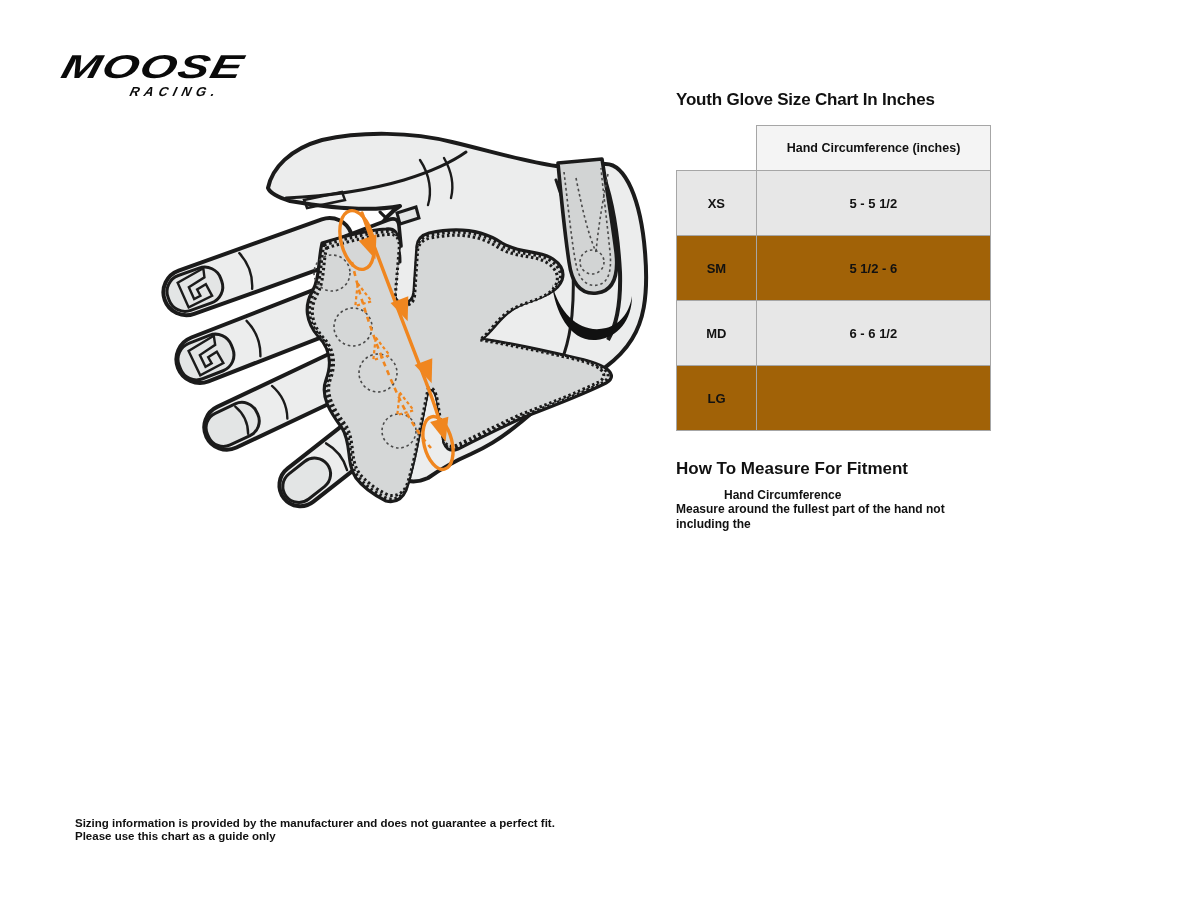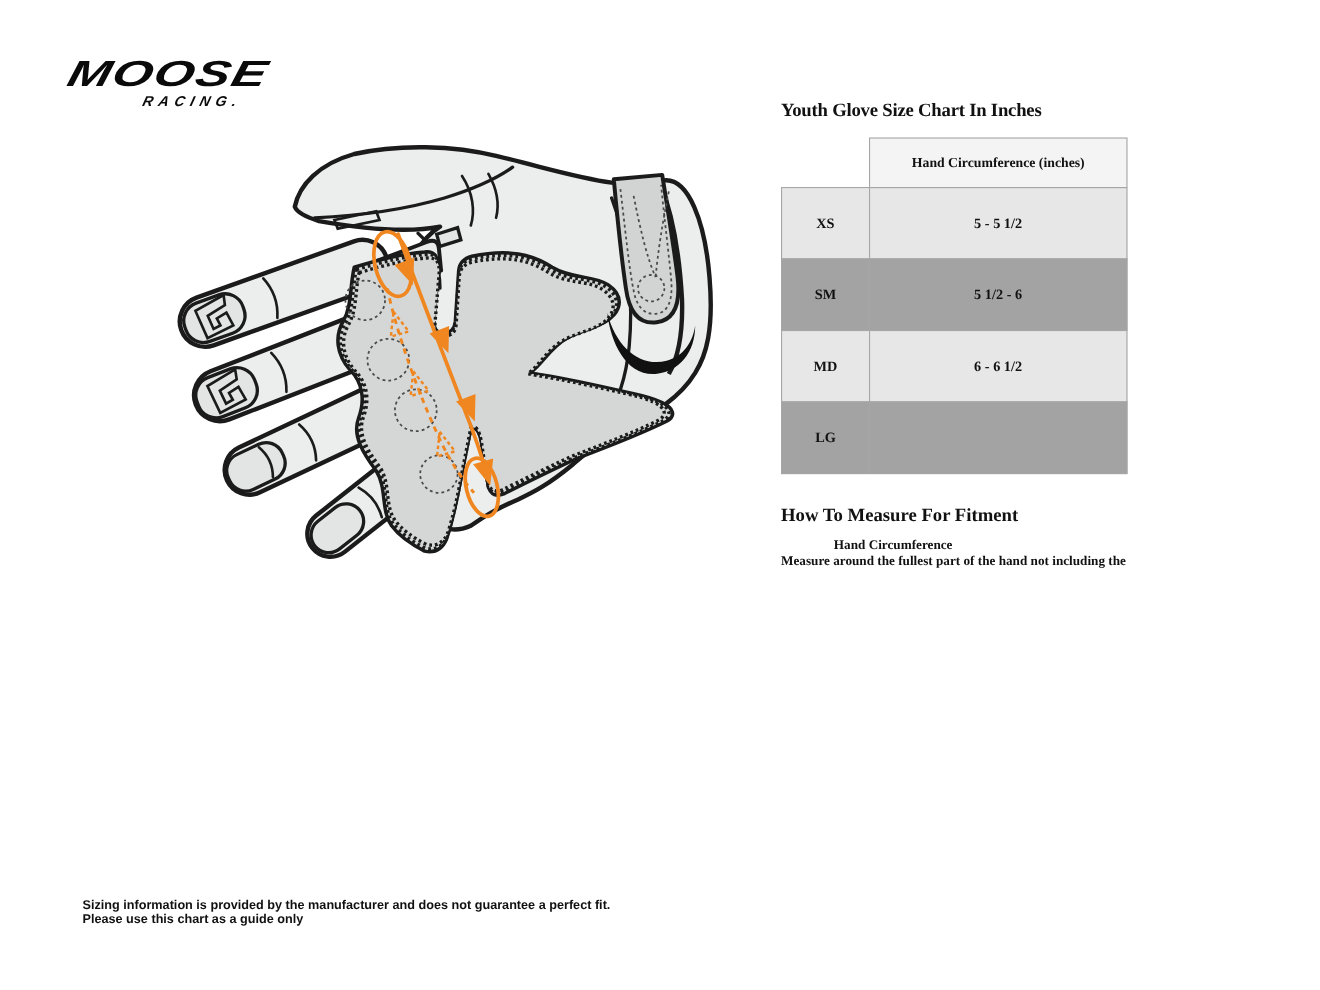--- a/index.html
+++ b/index.html
@@ -10,25 +10,25 @@
   
   .logo { left:58px; top:50px; width:200px; }
   .logo-main { font-size:33px; font-weight:900; font-style:italic; letter-spacing:1px;
                color:#0a0a0a; transform:skewX(-14deg) scaleX(1.42); transform-origin:0 100%;
                line-height:34px; white-space:nowrap; }
   .logo-sub  { font-size:13px; font-weight:900; font-style:italic; letter-spacing:5px;
                color:#0a0a0a; margin-left:72px; margin-top:0px; transform:skewX(-14deg);
                white-space:nowrap; }
 
   
-  .right-col { left:710px; top:90px; width:316px;font-family:Liberation Serif, serif; }
+  .right-col { left:676px; top:90px; width:316px; }
   .chart-title { font-size:17px; font-weight:700; letter-spacing:-0.2px; }
 
   .size-table { margin-top:15px; width:315px; }
-  .t-row { display:flex; width:315px; border:1px solid var(--table-border); margin-top:-1px; background:#a3a3a3; }
+  .t-row { display:flex; width:315px; border:1px solid var(--table-border); margin-top:-1px; background:#a16207; }
   .t-row.alt { background:var(--row-shaded); }
   .t-row.header-row { border:none; margin-top:0; background:transparent; }
   .c-size { width:80px; height:64px; display:flex; align-items:center; justify-content:center;
             font-size:13px; font-weight:700; border-right:1px solid var(--table-border); }
   .c-val  { width:234px; height:64px; display:flex; align-items:center; justify-content:center;
             font-size:13px; font-weight:700; }
   .h-empty { width:80px; height:46px; border-right:1px solid var(--table-border); border-right:none; }
   .h-cell  { width:235px; height:46px; display:flex; align-items:center; justify-content:center;
              font-size:12.5px; font-weight:700; background:var(--header-bg);
              border:1px solid var(--table-border); }

